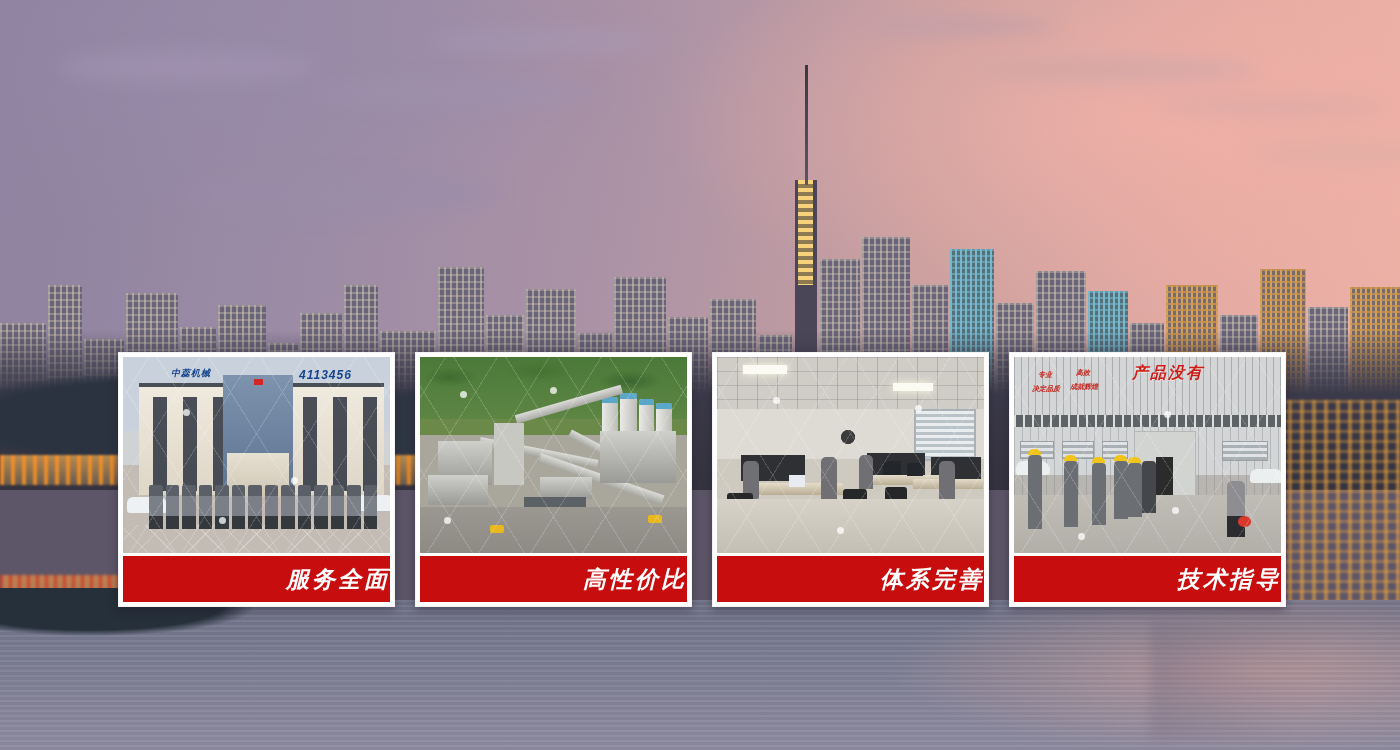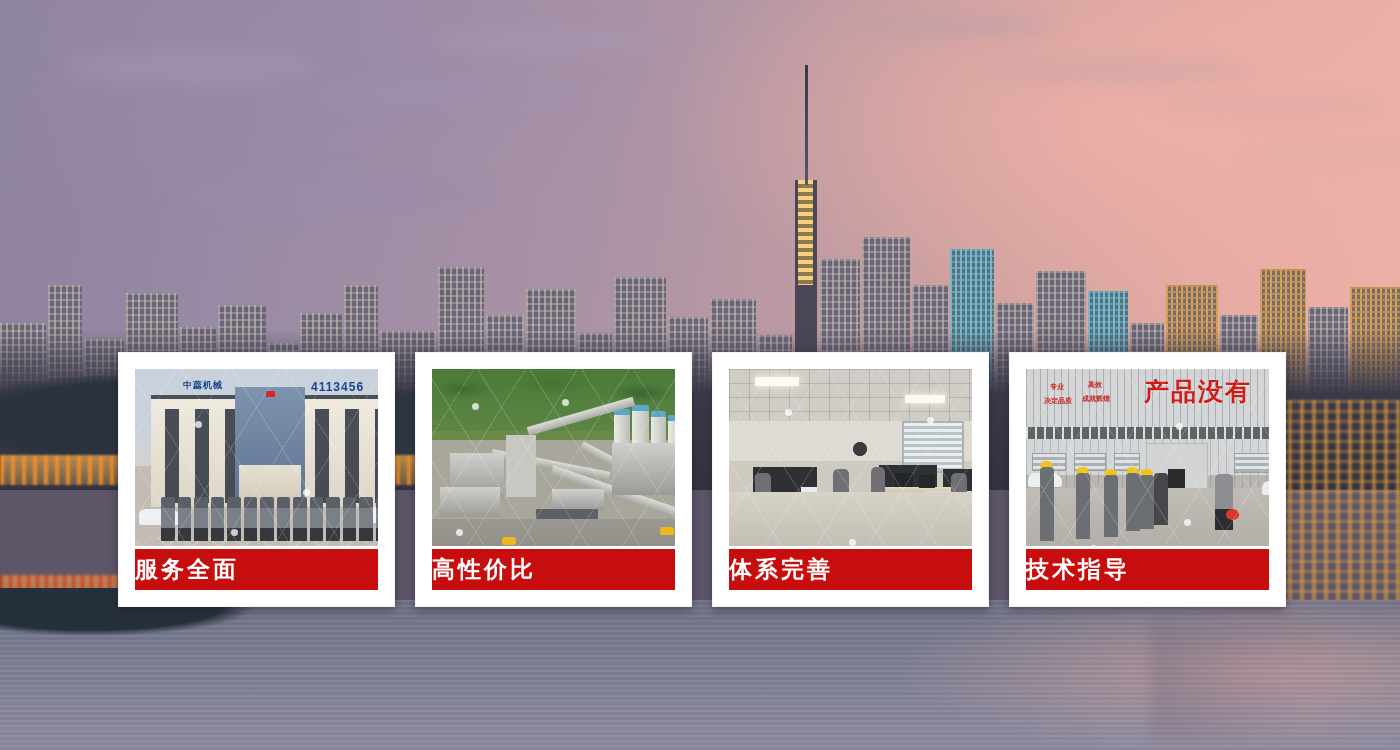--- a/index.html
+++ b/index.html
@@ -112,28 +112,28 @@
     display:flex; align-items:center; justify-content:center;
     box-shadow:0 2px 6px rgba(60,0,0,.35);
   }
   .subbar span{
     color:#ffffff; font-size:26px; font-weight:bold; letter-spacing:3px; white-space:nowrap;
   }
 
   
   .cards { position:absolute; left:118px; top:352px; width:1175px; height:255px; display:flex; gap:20px; }
   .card {
-    width:277px; height:255px; background:#fff; padding:16px;
+    width:277px; height:255px; background:#fff; padding:4px;
     border:1px solid #f3f3f3; box-shadow:0 3px 9px rgba(30,20,40,.4);
-    display:flex; flex-direction:column;
+    display:flex; flex-direction:column;font-style:italic;
   }
   .photo { position:relative; width:100%; height:197px; overflow:hidden; background:#9aa4ad; }
   .cap {
     height:46px; margin-top:3px; background:#c70d0d;
-    display:flex; align-items:center; justify-content:flex-start;
+    display:flex; align-items:center; justify-content:flex-end;
   }
   .cap span{ color:#fff; font-size:23px; font-weight:bold; letter-spacing:3px; }
   .wm{
     position:absolute; inset:0; pointer-events:none; opacity:.30;
     background-image:
       repeating-linear-gradient(58deg, rgba(255,255,255,.55) 0 1px, rgba(255,255,255,0) 1px 44px),
       repeating-linear-gradient(-58deg, rgba(255,255,255,.55) 0 1px, rgba(255,255,255,0) 1px 44px);
   }
   .wmdot{ position:absolute; width:7px; height:7px; border-radius:50%; background:rgba(255,255,255,.75); }
 
@@ -197,21 +197,21 @@
   .p3 .chair{ position:absolute; background:#262729; border-radius:3px; }
   .p3 .mon{ position:absolute; background:#23262b; }
   .p3 .floor{ position:absolute; left:0; bottom:0; width:100%; height:54px;
     background:linear-gradient(180deg,#d7d2c7,#c4bfb4); }
 
   
   .p4{ background:linear-gradient(180deg,#d3d5d6 0 60%, #b9b6b1 60% 100%); }
   .p4 .wall{ position:absolute; left:0; top:0; width:100%; height:66px;
     background:linear-gradient(180deg,#e2e4e4,#c9cbca);
     background-image:repeating-linear-gradient(90deg, rgba(120,125,128,.45) 0 1px, rgba(0,0,0,0) 1px 7px); }
-  .p4 .slogan{ position:absolute; left:118px; top:6px; font-size:25px; font-weight:bold; color:#d01a16;
+  .p4 .slogan{ position:absolute; left:118px; top:6px; font-size:16px; font-weight:bold; color:#d01a16;
     letter-spacing:2px; text-shadow:0 1px 0 rgba(255,255,255,.5); }
   .p4 .slg2{ position:absolute; font-size:7px; font-weight:bold; color:#c6251d; line-height:1.25; }
   .p4 .band{ position:absolute; left:0; top:58px; width:100%; height:12px; background:#5e6365;
     background-image:repeating-linear-gradient(90deg, rgba(235,235,235,.9) 0 2px, rgba(0,0,0,0) 2px 9px); }
   .p4 .hall{ position:absolute; left:0; top:70px; width:100%; height:72px;
     background:linear-gradient(180deg,#d8dad9,#c3c5c4);
     background-image:repeating-linear-gradient(90deg, rgba(130,134,136,.38) 0 1px, rgba(0,0,0,0) 1px 8px); }
   .p4 .door{ position:absolute; left:120px; top:74px; width:62px; height:68px; background:#d2d4d2; border:1px solid #b6b8b6; }
   .p4 .dk{ position:absolute; left:142px; top:100px; width:17px; height:40px; background:#2b2b2b; }
   .p4 .win4{ position:absolute; background:repeating-linear-gradient(180deg,#dfe3e5 0 3px,#a9b1b4 3px 6px); border:1px solid #9aa0a2; }

